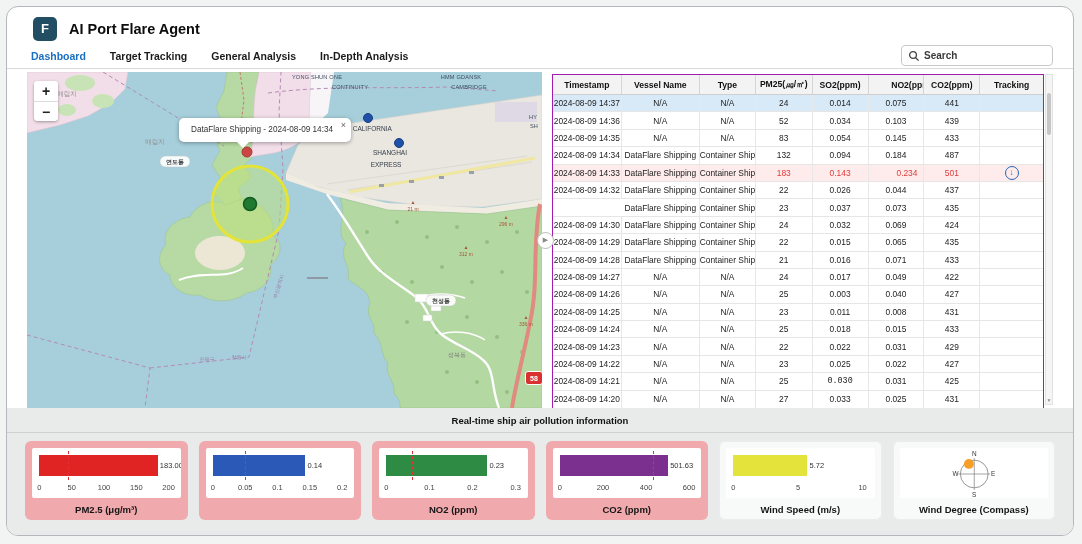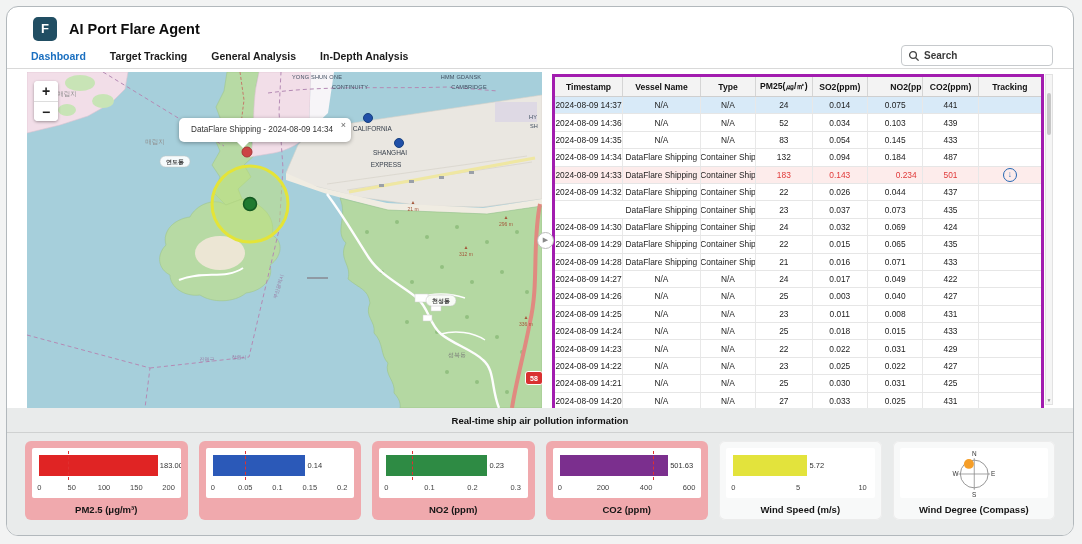--- a/index.html
+++ b/index.html
@@ -45,21 +45,21 @@
     box-shadow:0 1px 4px rgba(0,0,0,.35);font-size:8.2px;color:#333;line-height:24px;
     padding:0 18px 0 12px;white-space:nowrap;z-index:4}
   .tt-close{position:absolute;right:5px;top:3px;line-height:9px;font-size:9px;color:#666;cursor:pointer}
   .tt-arrow{position:absolute;left:58px;top:24px;width:0;height:0;border:6px solid transparent;
     border-top-color:#fff;border-bottom-width:0}
   .collapse-handle{position:absolute;left:510px;top:160px;width:15px;height:15px;background:#fff;
     border:1px solid #bbb;border-radius:50%;color:#8a8a8a;font-size:7px;line-height:13px;
     text-align:center;z-index:6;cursor:pointer}
   
   .table-panel{position:relative;flex:1;margin-top:2px}
-  .table-grid{border:3px solid #a21caf;width:calc(100% - 9px);box-sizing:border-box;background:#fdba74}
+  .table-grid{border:1px solid #a21caf;width:calc(100% - 9px);box-sizing:border-box;background:#fdba74}
   .thead{display:flex;height:20px;background:#f3f3f3;border-bottom:1px solid #cfcfcf;box-sizing:border-box}
   .th{font-weight:bold;font-size:8.6px;color:#111;display:flex;align-items:center;justify-content:center;
     border-right:1px solid #d5d5d5;box-sizing:border-box;white-space:nowrap;overflow:hidden}
   .th:last-child{border-right:none}
   .tr{display:flex;height:17.4px;border-bottom:1px solid #e6e6e6;box-sizing:border-box;background:#fff;cursor:pointer}
   .tr:last-child{border-bottom:none}
   .tr.selected{background:#d8eaf8}
   .tr.alert{background:#fdeceb}
   .td{display:flex;align-items:center;justify-content:center;font-size:8.4px;color:#1c1c1c;
     border-right:1px solid #e8e8e8;box-sizing:border-box;overflow:hidden;white-space:nowrap}
@@ -406,21 +406,21 @@
               <div class="td" style="width: 11.4%;">0.025</div>
               <div class="td" style="width: 11.4%;">0.022</div>
               <div class="td" style="width: 11.4%;">427</div>
               <div class="td" style="width: 12.8%;"></div>
             </div>
             <div class="tr">
               <div class="td" style="width: 14%;">2024-08-09 14:21</div>
               <div class="td" style="width: 16%;">N/A</div>
               <div class="td" style="width: 11.4%;">N/A</div>
               <div class="td" style="width: 11.6%;">25</div>
-              <div class="td" style="width: 11.4%;">0.030</div>
+              <div class="td" style="width: 11.4%; font-family: Liberation Mono, monospace;">0.030</div>
               <div class="td" style="width: 11.4%;">0.031</div>
               <div class="td" style="width: 11.4%;">425</div>
               <div class="td" style="width: 12.8%;"></div>
             </div>
             <div class="tr">
               <div class="td" style="width: 14%;">2024-08-09 14:20</div>
               <div class="td" style="width: 16%;">N/A</div>
               <div class="td" style="width: 11.4%;">N/A</div>
               <div class="td" style="width: 11.6%;">27</div>
               <div class="td" style="width: 11.4%;">0.033</div>

